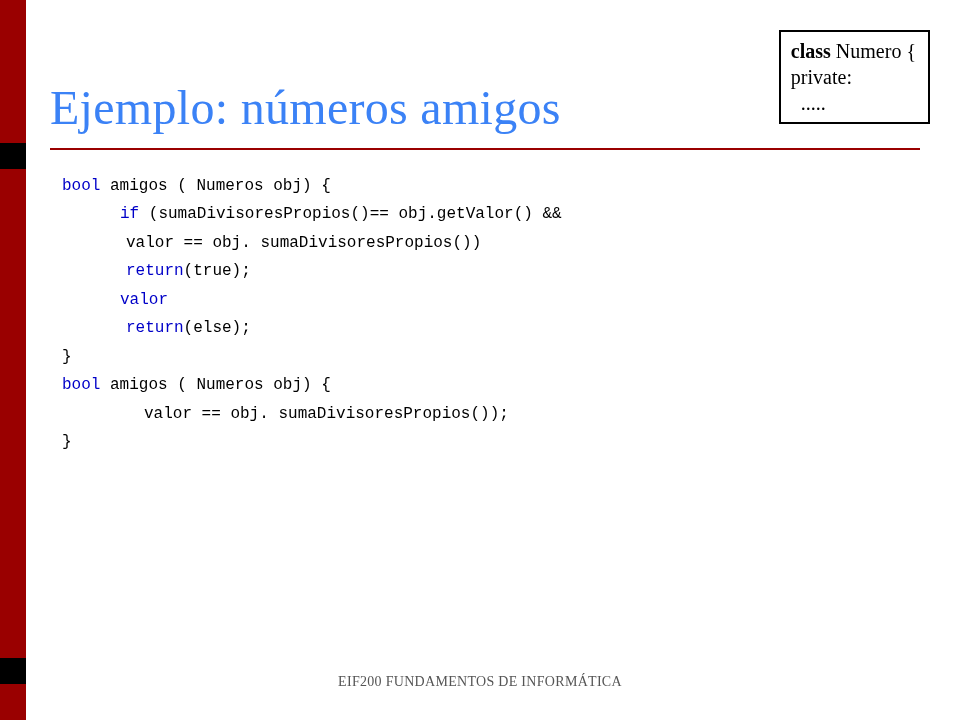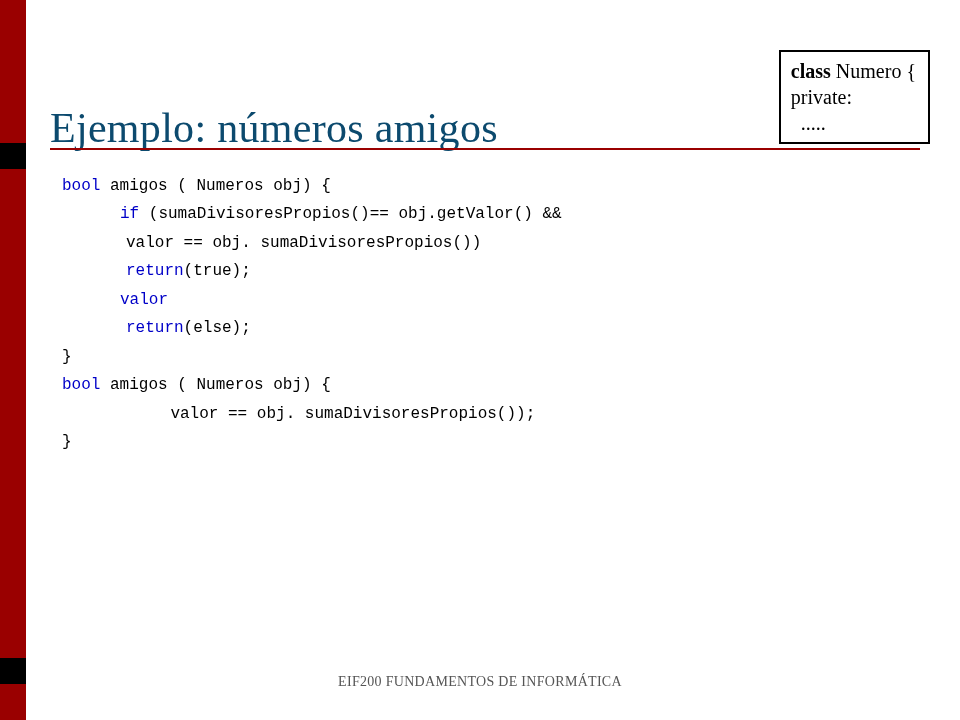--- a/index.html
+++ b/index.html
@@ -31,60 +31,59 @@
     position: absolute;
     left: 0;
     top: 658px;
     width: 26px;
     height: 26px;
     background: #000000;
   }
   .title {
     position: absolute;
     left: 50px;
-    top: 104px;
-    font-size: 42px;
+    top: 80px;
+    font-size: 48px;
     font-weight: normal;
-    color: #0c4a6e;
+    color: #3b82f6;
     letter-spacing: 0.3px;
   }
   .title-underline {
     position: absolute;
     left: 50px;
     top: 148px;
     width: 870px;
     height: 2px;
     background: #9a0000;
   }
   .class-box {
     position: absolute;
     right: 30px;
     top: 30px;
     border: 2px solid #000000;
     background: #ffffff;
     padding: 6px 12px 6px 10px;
     font-family: Georgia, 'Times New Roman', serif;
     font-size: 20px;
     line-height: 1.3;
-    margin-top: 20px;
   }
   .class-box b { font-weight: bold; }
   .content {
     position: absolute;
     left: 62px;
     top: 172px;
     font-family: 'Courier New', monospace;
     font-size: 16px;
     line-height: 1.78;
     color: #000000;
   }
   .kw { color: #0000c8; }
   .ind1 { margin-left: 58px; }
   .ind2 { margin-left: 64px; }
-  .ind2b { margin-left: 82px; text-align: center; }
+  .ind2b { margin-left: 82px; }
   .footer {
     position: absolute;
     bottom: 30px;
     width: 960px;
     text-align: center;
     font-family: Georgia, serif;
     font-size: 14px;
     color: #555555;
     letter-spacing: 0.3px;
   }

